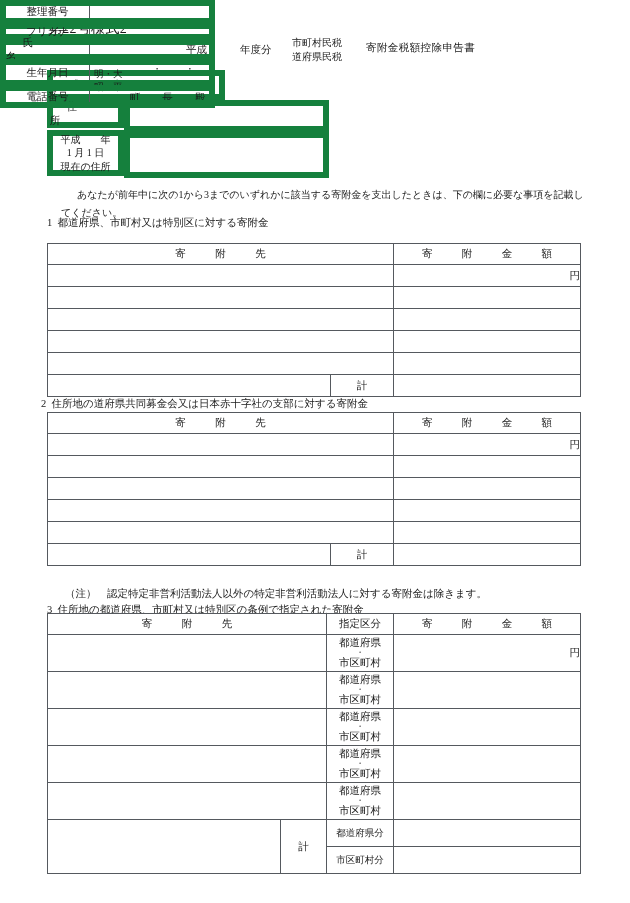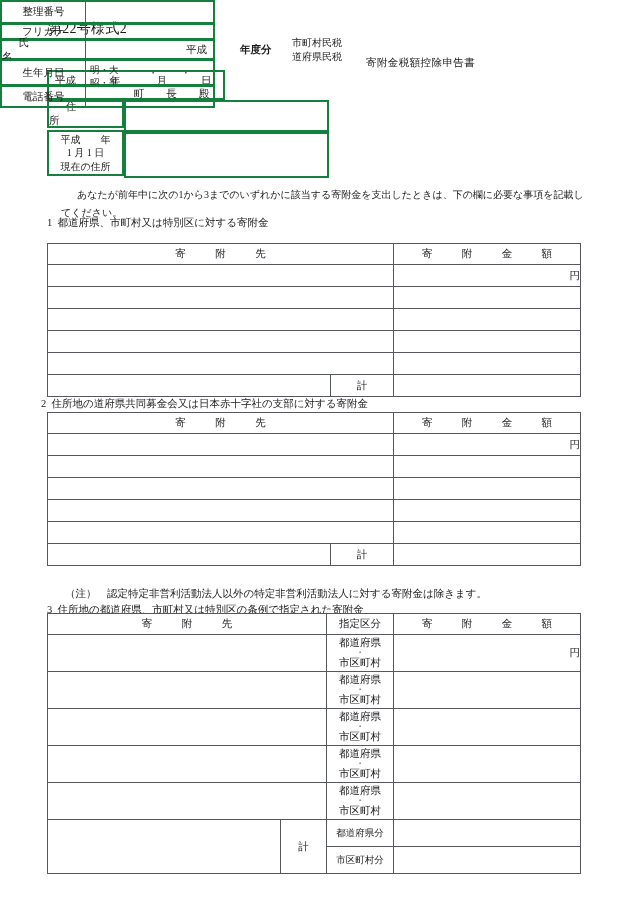--- a/index.html
+++ b/index.html
@@ -33,33 +33,33 @@
   
   #form-no {
     left: 48px; top: 20px;
     font-size: 14px;
     letter-spacing: 0.02em;
   }
 
   
   #title-row { left: 0; top: 38px; width: 630px; height: 28px; }
   #title-heisei { position: absolute; left: 186px; top: 5px; font-size: 10.5px; }
-  #title-nendo  { position: absolute; left: 240px; top: 5px; font-size: 10.5px; font-weight: bold; }
+  #title-nendo  { position: absolute; left: 240px; top: 5px; font-size: 10.5px; }
   #tax-kind {
     position: absolute; left: 292px; top: -2px;
     font-size: 10px; line-height: 1.38; text-align: center;
   }
   #doc-title {
-    position: absolute; left: 366px; top: 18px;
+    position: absolute; left: 366px; top: 3px;
     font-size: 10.5px; letter-spacing: 0.04em;
   }
 
   
   .box { position: absolute; box-sizing: border-box; }
-  .bd { border: 2px solid #15803d; }
+  .bd { border: 6px solid #15803d; }
 
   #date-box { left: 47px; top: 70px; width: 178px; height: 30px; }
   #date-line1 { position: absolute; left: 6px;  top: 2px;  font-size: 10.5px; }
   #date-line1 .g { display:inline-block; }
   #date-line2 { position: absolute; right: 8px; top: 15px; font-size: 10.5px; letter-spacing: 0.55em; text-indent:0.55em; }
 
   #addr-label { left: 47px; top: 100px; width: 77px; height: 28px; }
   #addr-value { left: 124px; top: 100px; width: 205px; height: 32px; }
   #addr2-label { left: 47px; top: 130px; width: 77px; height: 46px; }
   #addr2-value { left: 124px; top: 132px; width: 205px; height: 46px; }

